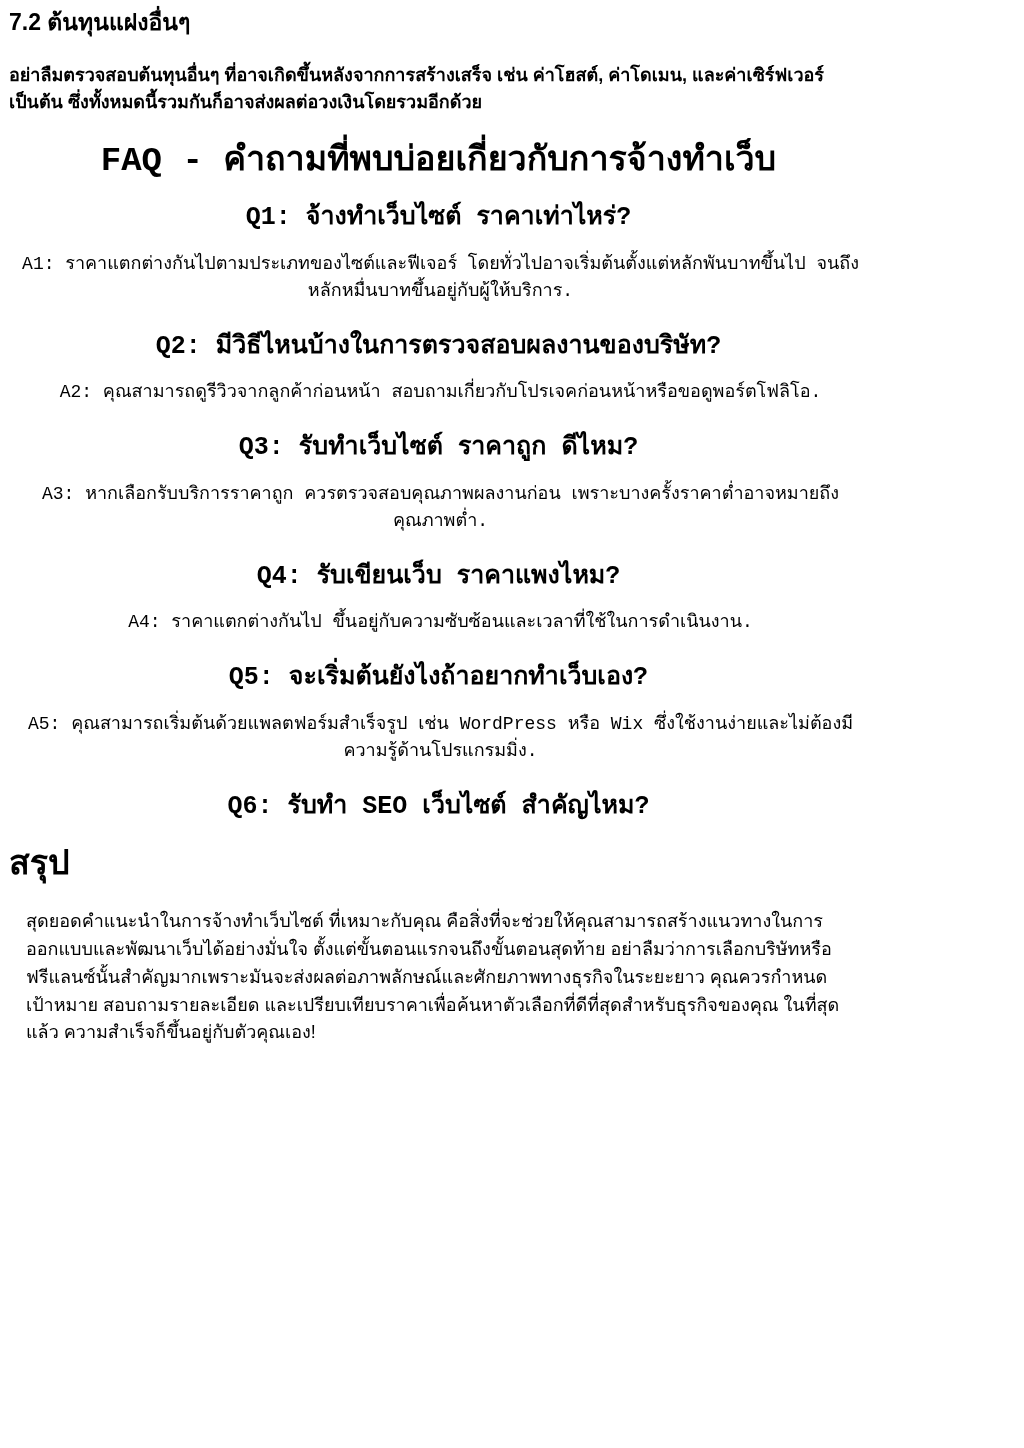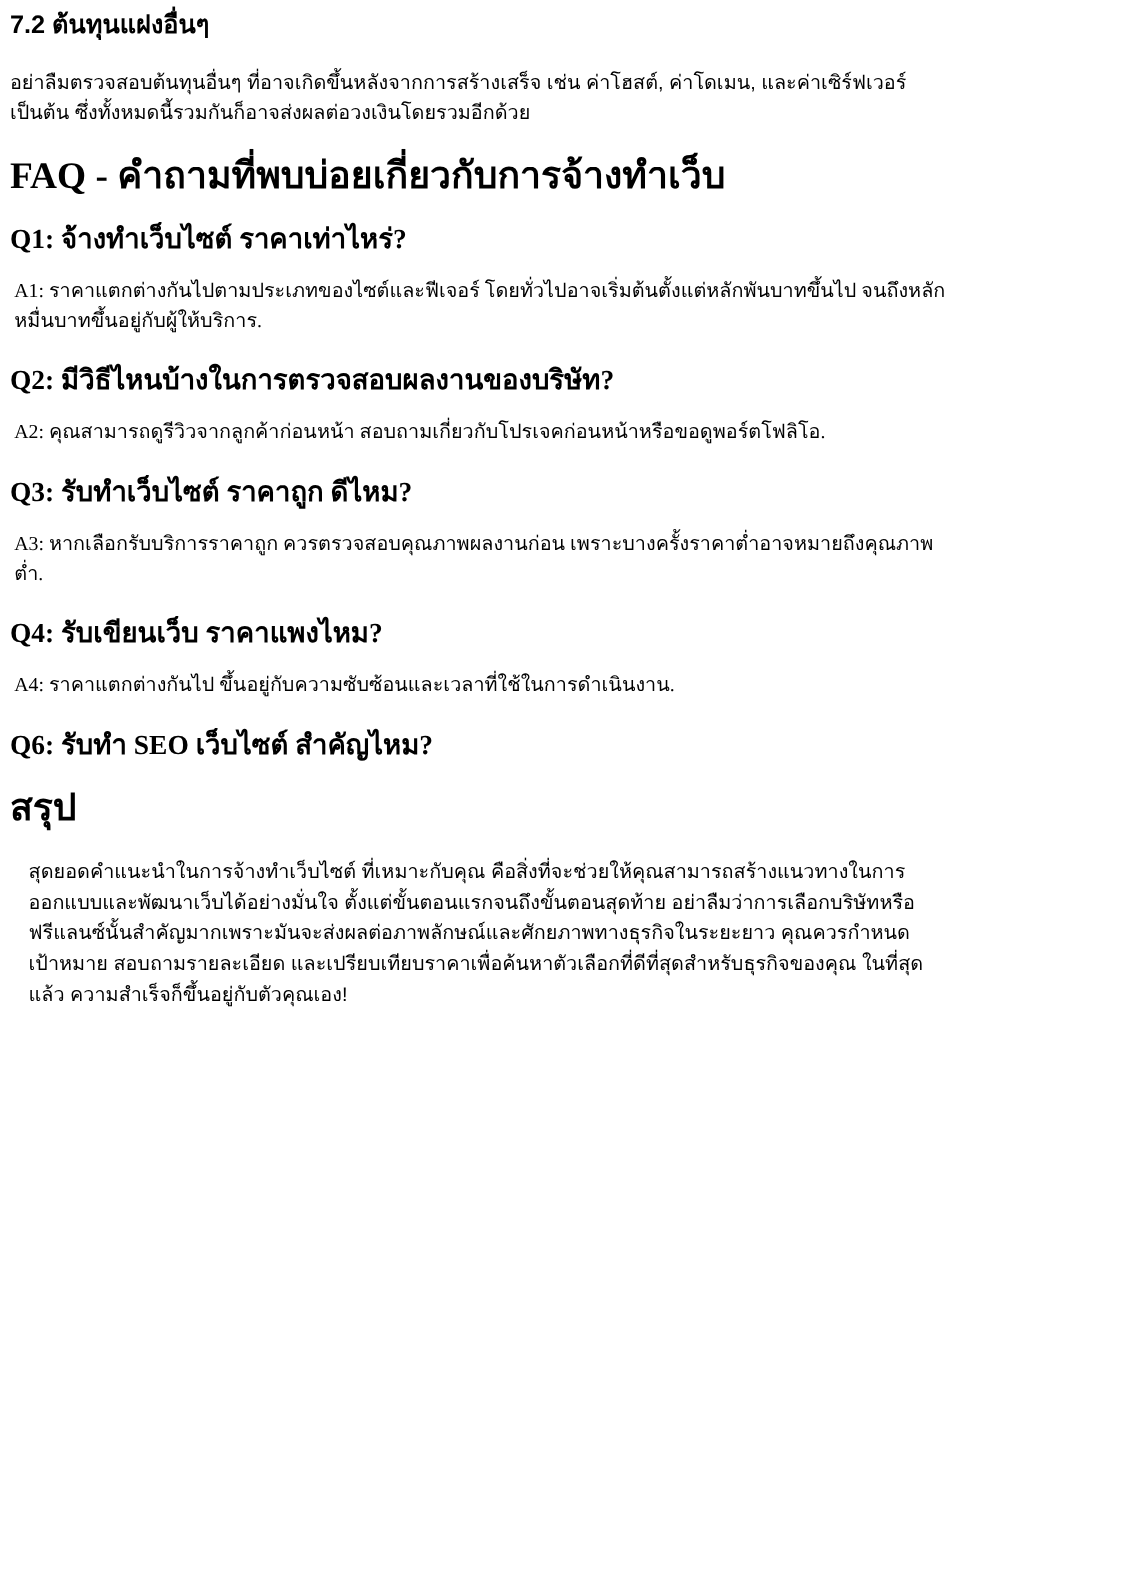--- a/index.html
+++ b/index.html
@@ -9,34 +9,35 @@
     width: 878px;
     height: 1448px;
     background: #ffffff;
     color: #000000;
     padding: 6px 10px 0 9px;
     overflow: hidden;
   }
   
   .sans { font-family: "Liberation Sans", "DejaVu Sans", sans-serif; }
   
-  .serif { font-family: Liberation Serif, serif; }
+  .serif { font-family: Liberation Mono, monospace; text-align: center; }
 
   h1, h2, h3, p { margin: 17px; }
 
   .h-sub {               
     font-size: 23px;
     font-weight: bold;
     line-height: 1.3;
     margin: 2px 0 24px 0;
   }
   .body-text {
     font-size: 18px;
     line-height: 1.5;
     margin: 0 0 24px 0;
+    font-weight: bold;
   }
   .h-main {              
     font-size: 34px;
     font-weight: bold;
     line-height: 1.25;
     margin: 0 0 20px 0;
   }
   .h-question {          
     font-size: 25px;
     font-weight: bold;
@@ -83,20 +84,24 @@
     <div>
       <h2 class="h-question">Q3: รับทำเว็บไซต์ ราคาถูก ดีไหม?</h2>
       <p class="answer">A3: หากเลือกรับบริการราคาถูก ควรตรวจสอบคุณภาพผลงานก่อน เพราะบางครั้งราคาต่ำอาจหมายถึงคุณภาพต่ำ.</p>
     </div>
 
     <div>
       <h2 class="h-question">Q4: รับเขียนเว็บ ราคาแพงไหม?</h2>
       <p class="answer">A4: ราคาแตกต่างกันไป ขึ้นอยู่กับความซับซ้อนและเวลาที่ใช้ในการดำเนินงาน.</p>
     </div>
 
+    <div>
+      <h2 class="h-question">Q5: จะเริ่มต้นยังไงถ้าอยากทำเว็บเอง?</h2>
+      <p class="answer">A5: คุณสามารถเริ่มต้นด้วยแพลตฟอร์มสำเร็จรูป เช่น WordPress หรือ Wix ซึ่งใช้งานง่ายและไม่ต้องมีความรู้ด้านโปรแกรมมิ่ง.</p>
+    </div>
 
     <div>
       <h2 class="h-question">Q6: รับทำ SEO เว็บไซต์ สำคัญไหม?</h2>
     </div>
   </section>
 
   <section class="sans">
     <h1 class="h-main h-summary">สรุป</h1>
     <p class="summary-body">สุดยอดคำแนะนำในการจ้างทำเว็บไซต์ ที่เหมาะกับคุณ คือสิ่งที่จะช่วยให้คุณสามารถสร้างแนวทางในการออกแบบและพัฒนาเว็บได้อย่างมั่นใจ ตั้งแต่ขั้นตอนแรกจนถึงขั้นตอนสุดท้าย อย่าลืมว่าการเลือกบริษัทหรือฟรีแลนซ์นั้นสำคัญมากเพราะมันจะส่งผลต่อภาพลักษณ์และศักยภาพทางธุรกิจในระยะยาว คุณควรกำหนดเป้าหมาย สอบถามรายละเอียด และเปรียบเทียบราคาเพื่อค้นหาตัวเลือกที่ดีที่สุดสำหรับธุรกิจของคุณ ในที่สุดแล้ว ความสำเร็จก็ขึ้นอยู่กับตัวคุณเอง!</p>
   </section>

